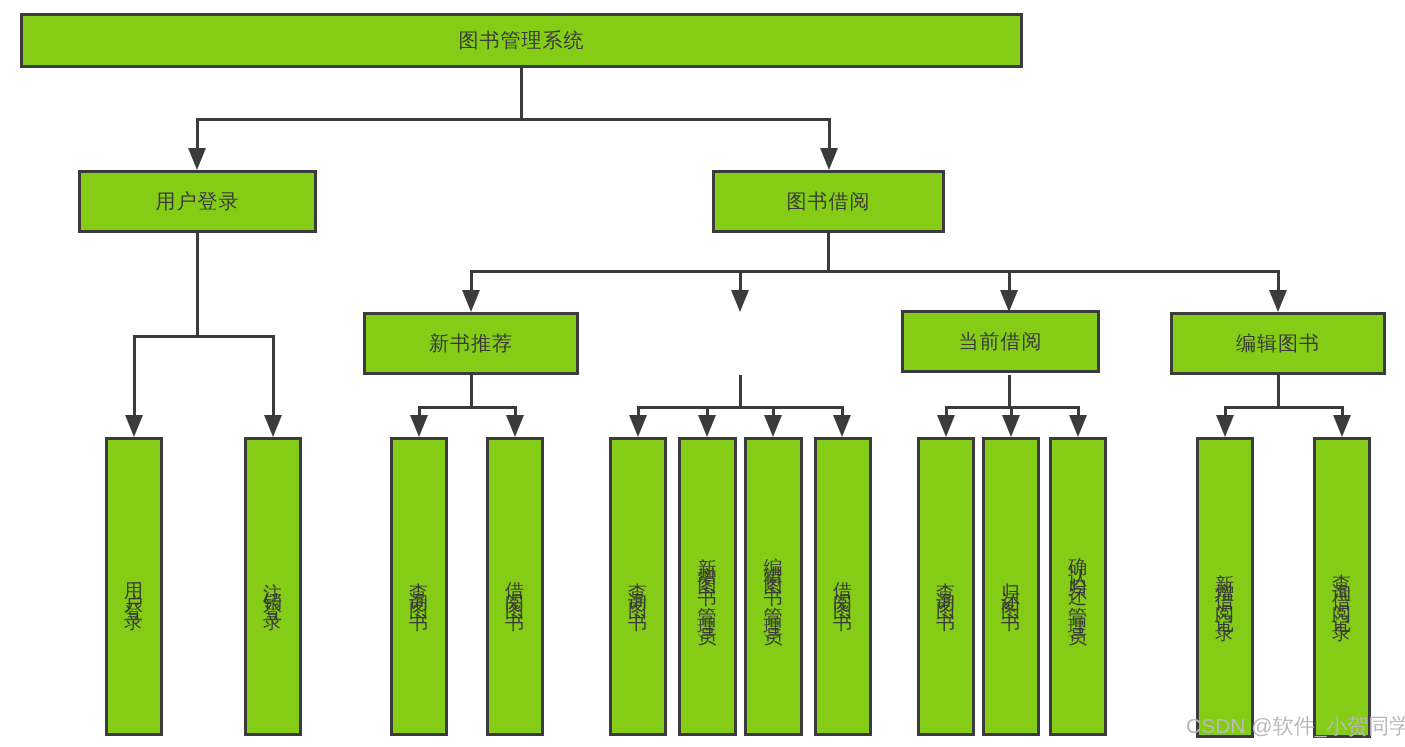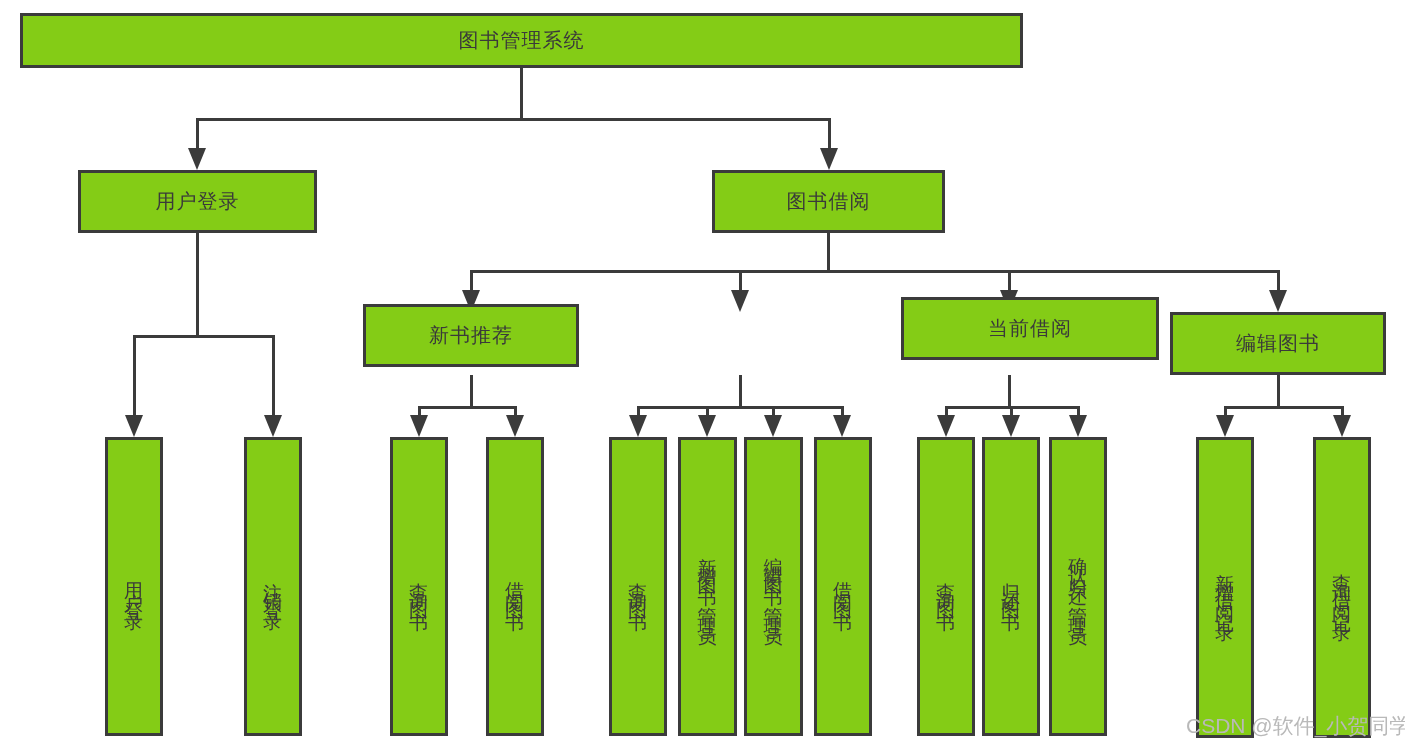--- a/index.html
+++ b/index.html
@@ -117,24 +117,24 @@
     <span>图书管理系统</span>
   </div>
 
   <div class="box h" style="left:78px;top:170px;width:239px;height:63px">
     <span>用户登录</span>
   </div>
   <div class="box h" style="left:712px;top:170px;width:233px;height:63px">
     <span>图书借阅</span>
   </div>
 
-  <div class="box h" style="left:363px;top:304px;width:216px;height:63px">
+  <div class="box h" style="left:363px;top:312px;width:216px;height:63px">
     <span>新书推荐</span>
   </div>
-  <div class="box h" style="left:901px;top:297px;width:258px;height:63px">
+  <div class="box h" style="left:901px;top:310px;width:199px;height:63px">
     <span>当前借阅</span>
   </div>
   <div class="box h" style="left:1170px;top:312px;width:216px;height:63px">
     <span>编辑图书</span>
   </div>
 
   <div class="box v" style="left:105px;top:437px;width:58px;height:299px">
     <span>用户登录</span>
   </div>
   <div class="box v" style="left:244px;top:437px;width:58px;height:299px">

